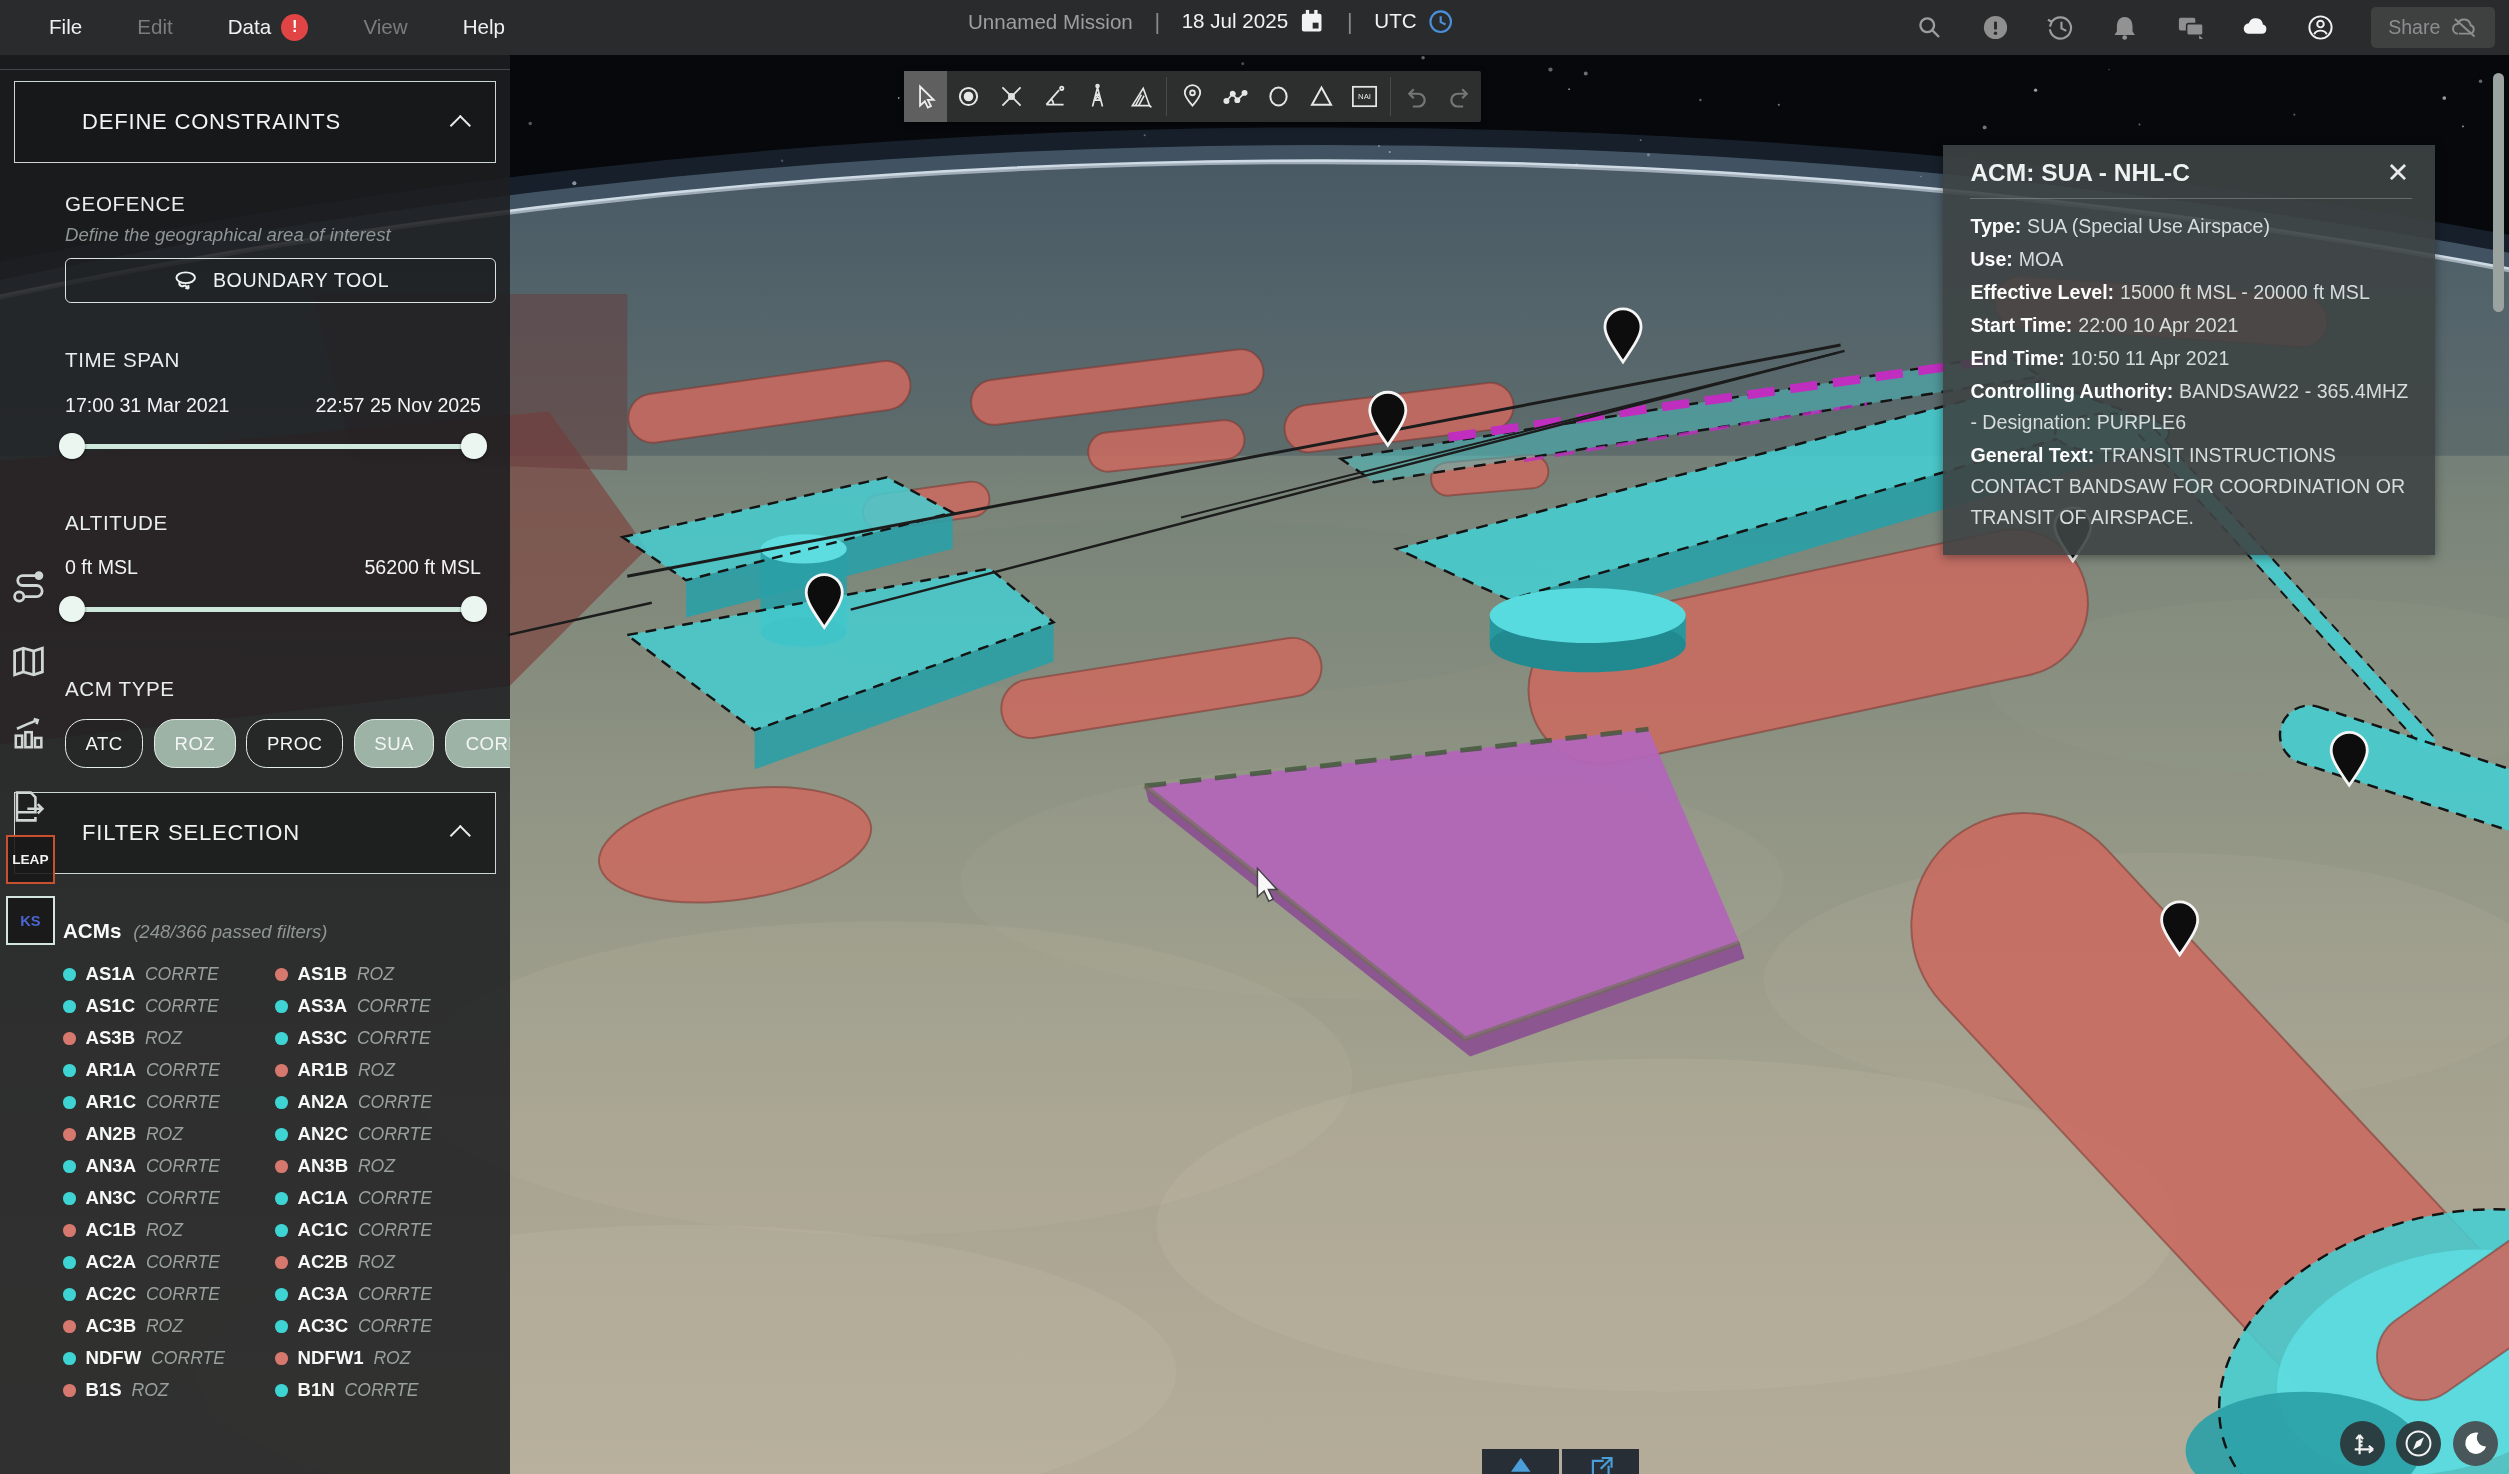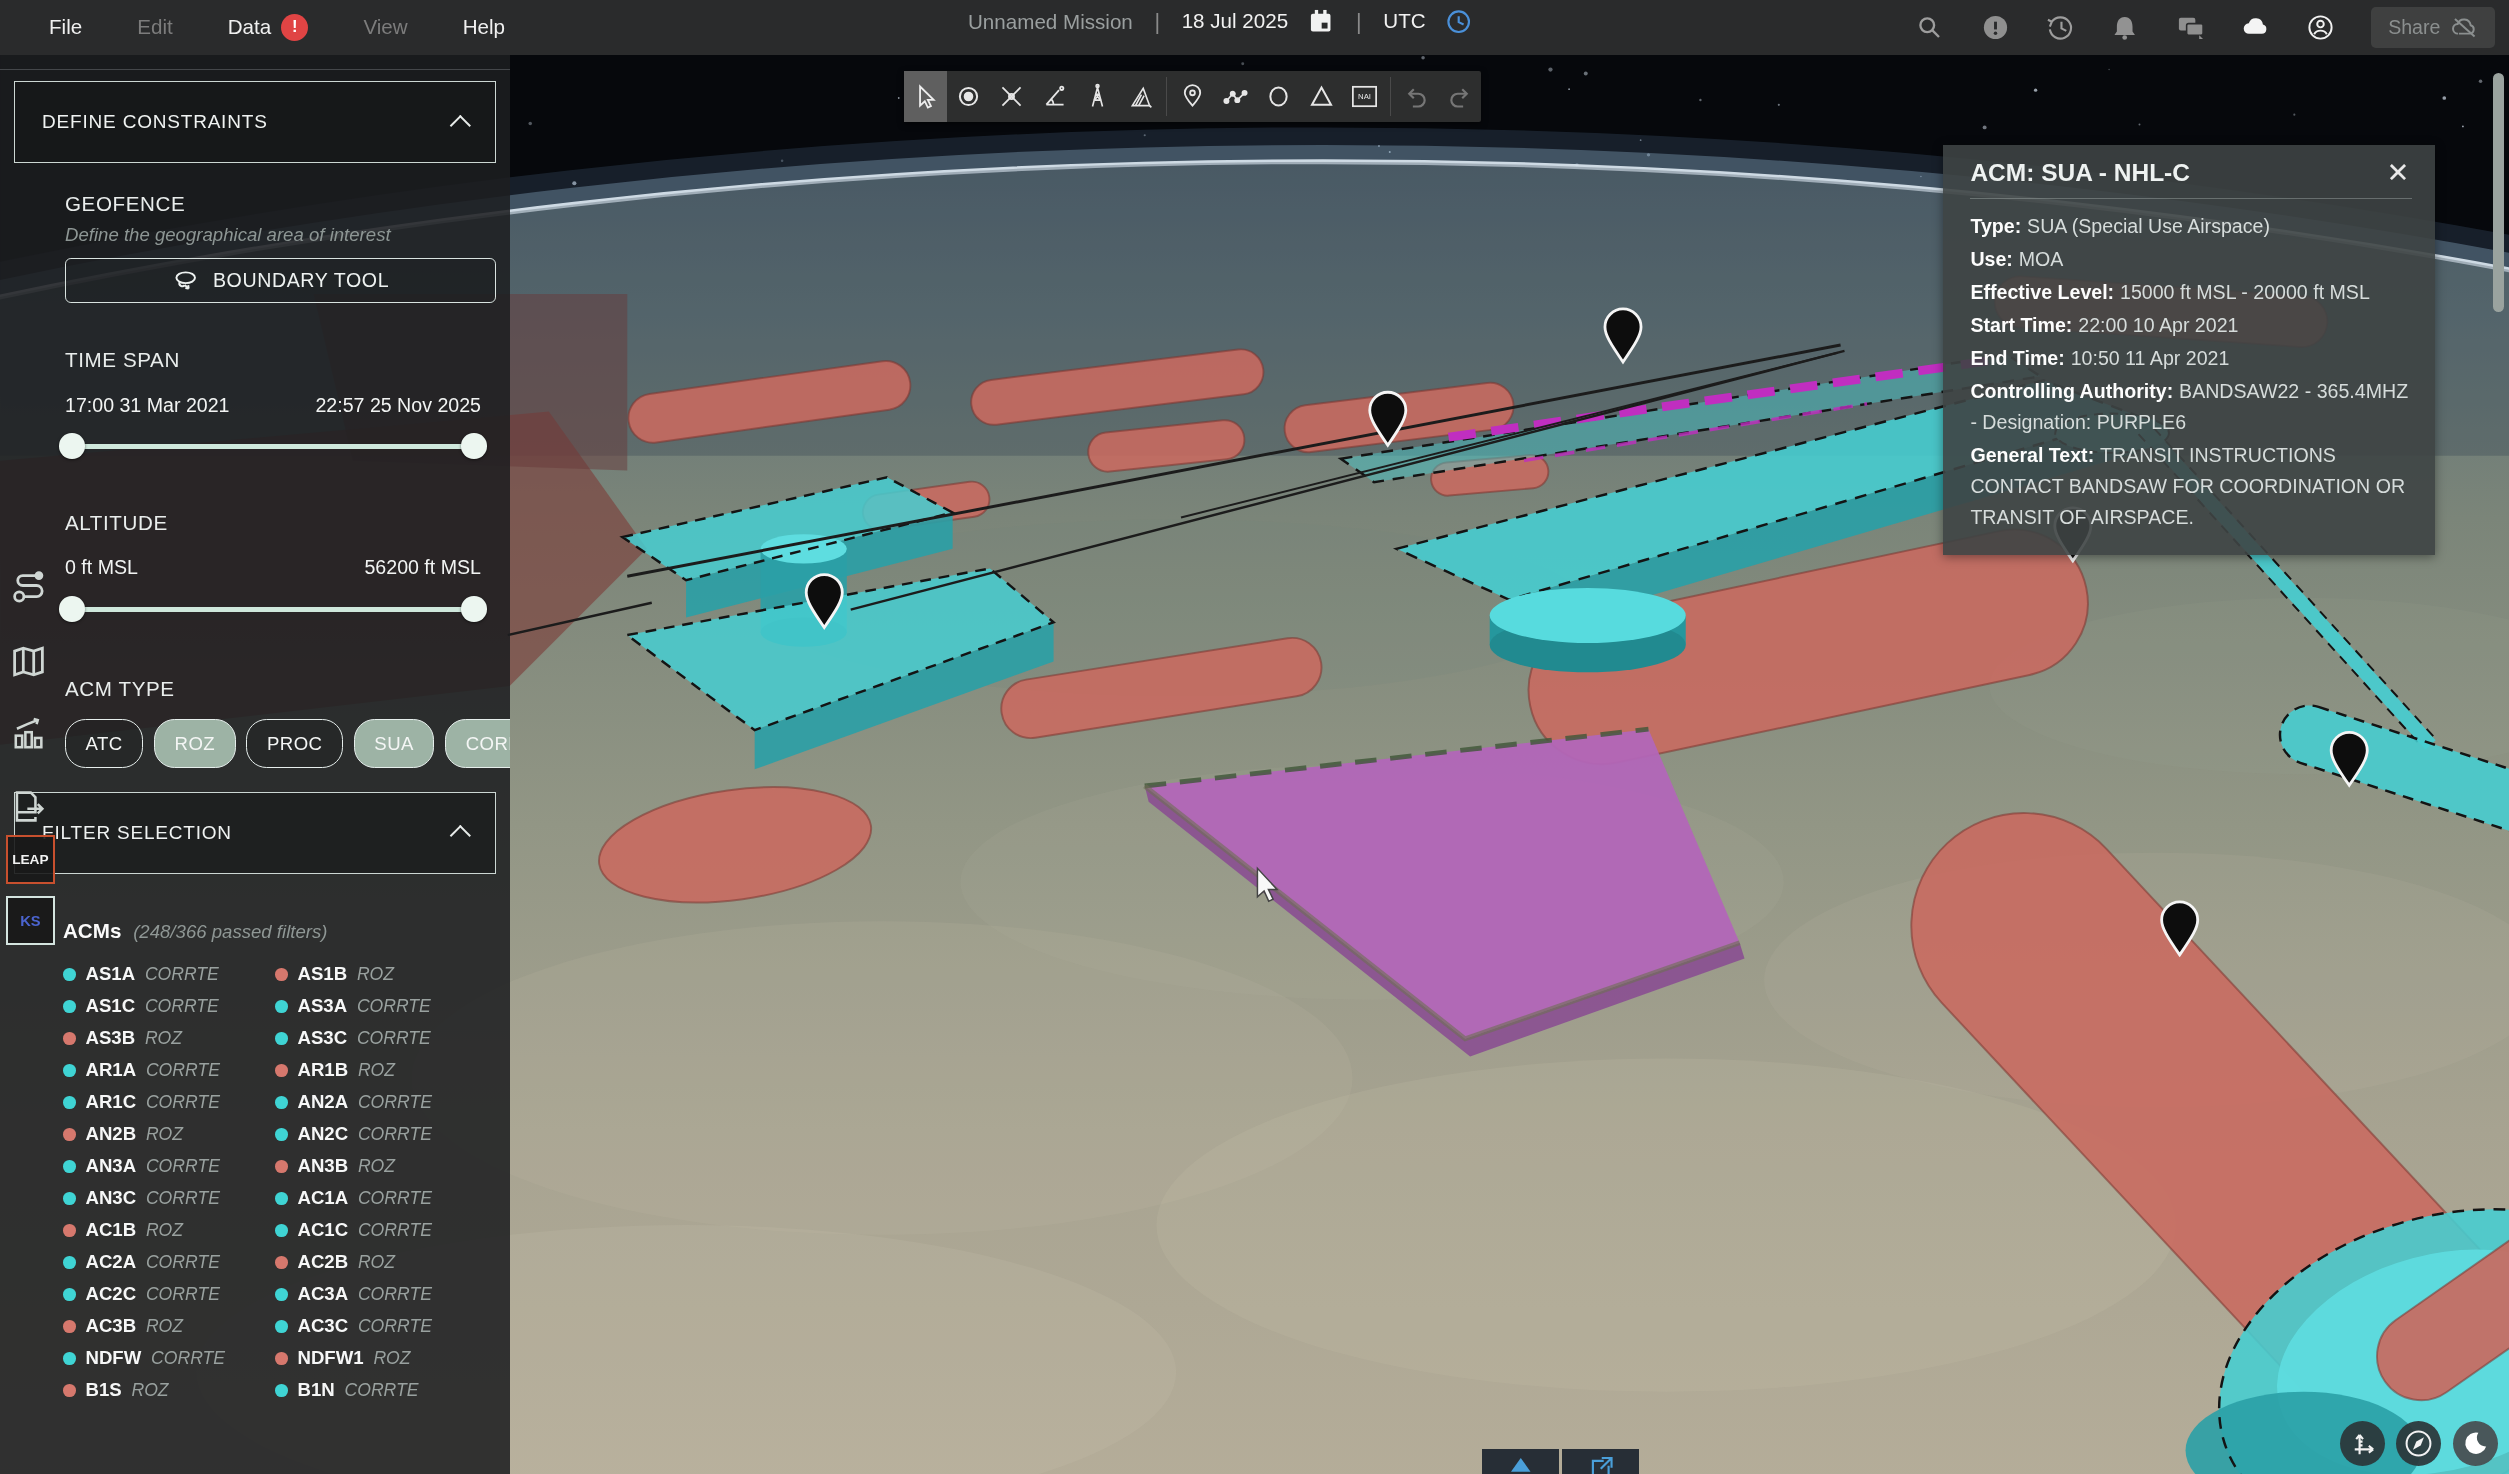--- a/index.html
+++ b/index.html
@@ -15,36 +15,36 @@
           display:flex;align-items:center;color:#e9e9e9;font-size:20.6px;}
   #menu-left{display:flex;align-items:center;gap:55px;padding-left:49px;}
   .menu-item{display:inline-flex;align-items:center;gap:9.8px;cursor:pointer;color:#f0f0f0;}
   .menu-item.muted .mi-label{color:#7c7c7c;}
   .menu-badge{display:inline-flex;align-items:center;justify-content:center;width:27.4px;height:27.4px;border-radius:50%;
               background:var(--alert-red,#e04444);color:#fff;font-weight:bold;font-size:16.7px;}
   .menu-badge:empty{display:none;}
   #topbar-center{position:absolute;left:968px;top:0;height:43px;display:flex;align-items:center;gap:21.6px;}
   .tc-mission{color:#9a9f9f;font-size:20.6px;}
   .tc-div{color:#8a8a8a;font-size:21.6px;}
-  .tc-date,.tc-tz{color:#f2f2f2;font-size:20.6px;display:flex;align-items:center;gap:19px;}
+  .tc-date,.tc-tz{color:#f2f2f2;font-size:20.6px;display:flex;align-items:center;gap:10px;}
   #topbar-right{position:absolute;right:13.7px;top:0;height:55px;display:flex;align-items:center;gap:36px;}
   .tr-icon{width:29px;height:29px;display:flex;align-items:center;justify-content:center;cursor:pointer;}
   #share-btn{display:flex;align-items:center;gap:11.8px;background:#3f4040;border:none;border-radius:4.9px;
              color:#8b8f8f;font-size:19.6px;padding:7.8px 17.6px;cursor:default;}
   
   #sidebar{position:absolute;left:0;top:55px;width:510px;height:1419px;z-index:20;
            background:rgba(29,30,32,0.87);overflow:hidden;color:#e8ecea;}
   #kronos-header{padding:29px 0 0 35px;display:flex;align-items:center;gap:13.7px;height:51px;}
   #kronos-title{font-size:21.6px;font-weight:bold;letter-spacing:1.5px;color:#f4f6f5;}
   .chev-left{width:11.8px;height:11.8px;border-left:2.9px solid #e8ecea;border-bottom:2.9px solid #e8ecea;
              transform:rotate(45deg);margin-top:2px;}
   #header-divider{border-bottom:1px solid #44474a;margin-top:13.7px;}
   .collapse-box{margin:11.8px 13.7px 0 13.7px;height:80px;border:1.5px solid #ccd7d3;background:rgba(20,21,22,0.55);
                 display:flex;align-items:center;justify-content:space-between;padding:0 27.4px;cursor:pointer;}
-  .collapse-box .cb-label{font-size:19px;letter-spacing:0.8px;color:#f0f3f2;}
+  .collapse-box .cb-label{font-size:22px;letter-spacing:0.8px;color:#f0f3f2;margin-left:40px;}
   .chev-up{width:12.7px;height:12.7px;border-left:2.5px solid #e8ecea;border-top:2.5px solid #e8ecea;
            transform:rotate(45deg);margin-top:4.9px;}
   .side-section{margin-left:65px;width:416px;}
   .sec-title{font-size:20.6px;letter-spacing:0.6px;color:#e9edec;}
   #geofence-sec{margin-top:29px;}
   #geofence-sub{margin-top:7.8px;font-size:18.6px;font-style:italic;color:#8d9694;}
   #boundary-btn{margin-top:11.8px;width:431px;height:45px;border:1.5px solid #d9e3e0;border-radius:5.9px;
                 background:rgba(30,32,33,0.35);color:#eef2f1;font-size:19.6px;letter-spacing:0.6px;
                 display:flex;align-items:center;justify-content:center;gap:13.7px;cursor:pointer;font-family:inherit;}
   #timespan-sec{margin-top:45px;}

